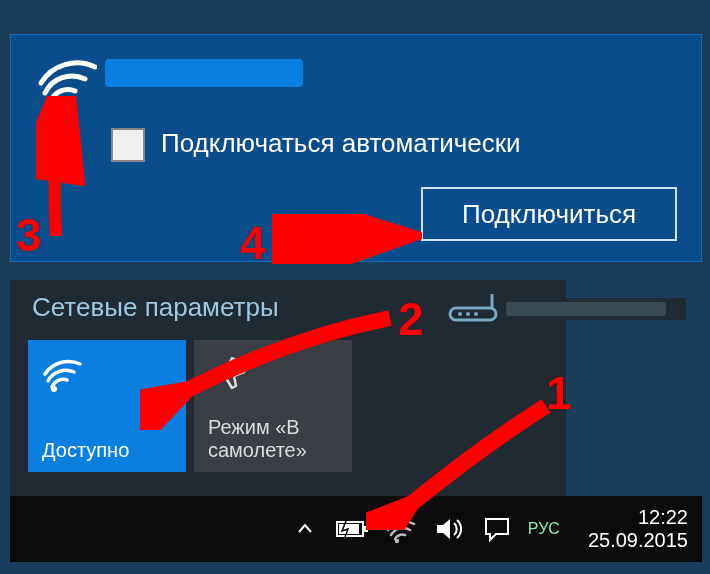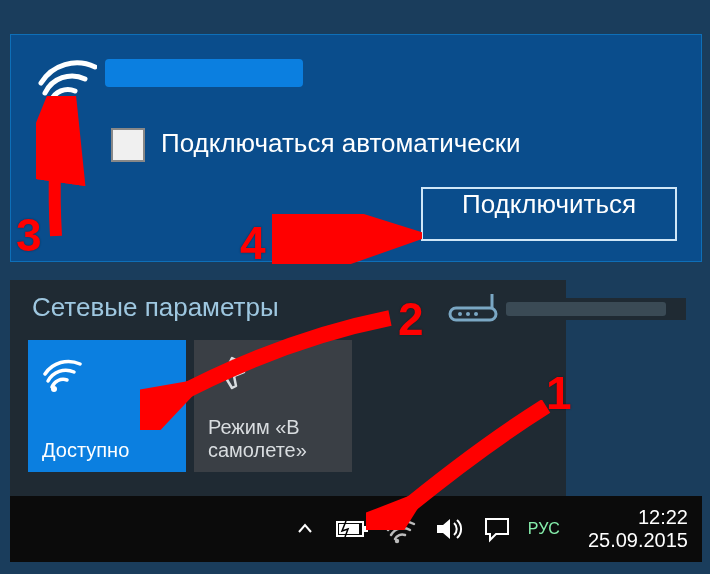--- a/index.html
+++ b/index.html
@@ -49,21 +49,21 @@
   }
   .connect-btn {
     position: absolute;
     right: 24px; bottom: 20px;
     width: 256px; height: 54px;
     background: transparent;
     border: 2px solid #cfe6f7;
     color: #fff;
     font-size: 26px;
     display: flex;
-    align-items: flex-start;
+    align-items: center;
     justify-content: center;
     cursor: pointer;
   }
   
   .lower-panel {
     position: absolute;
     left: 10px; top: 280px;
     width: 556px; height: 216px;
     background: #1f2a33;
   }

